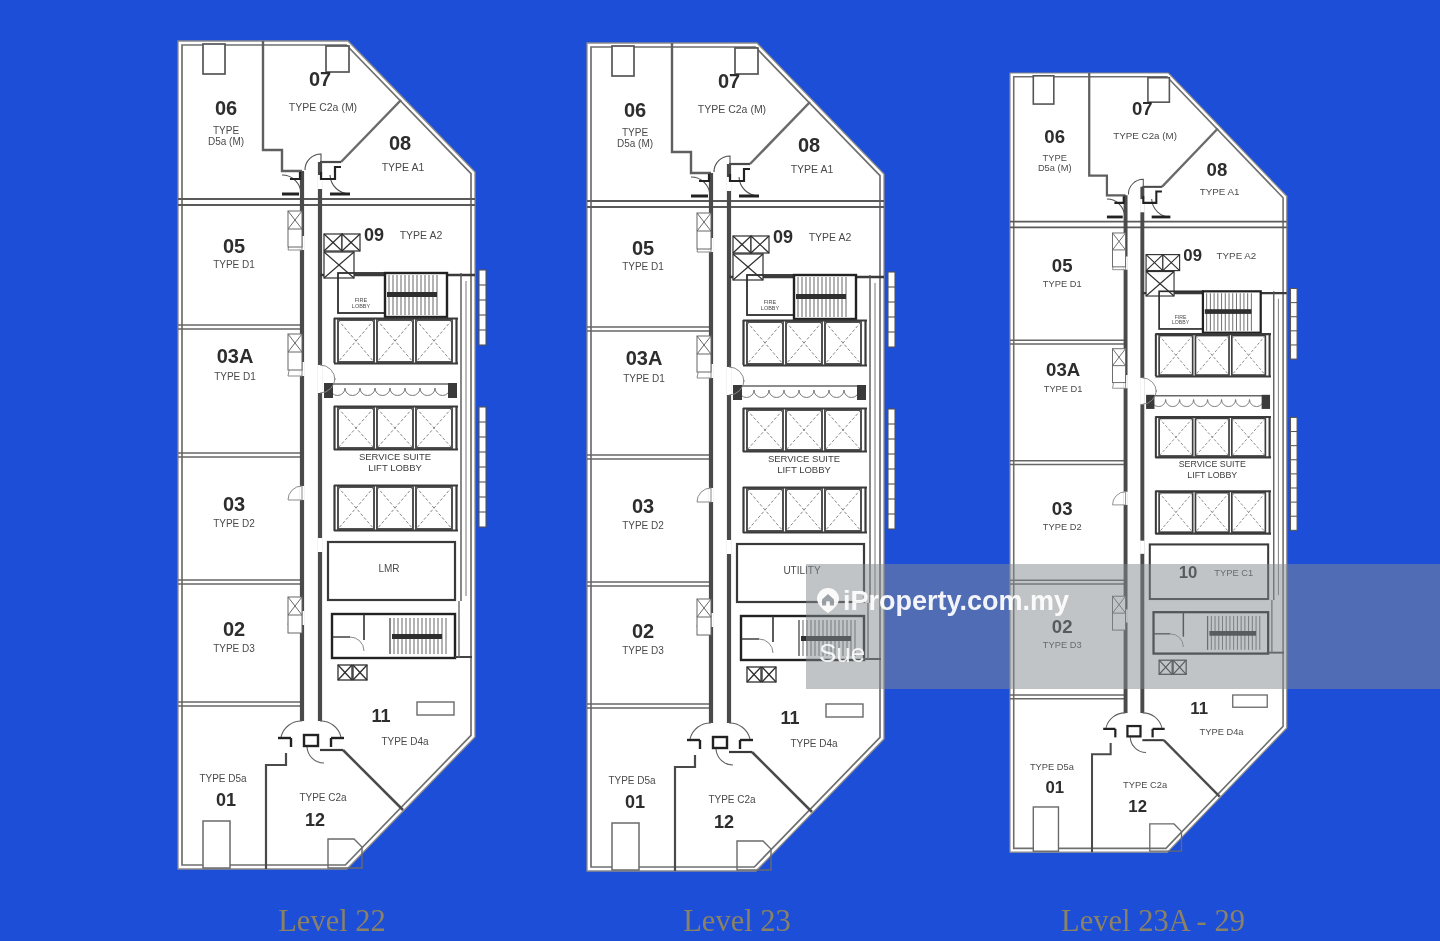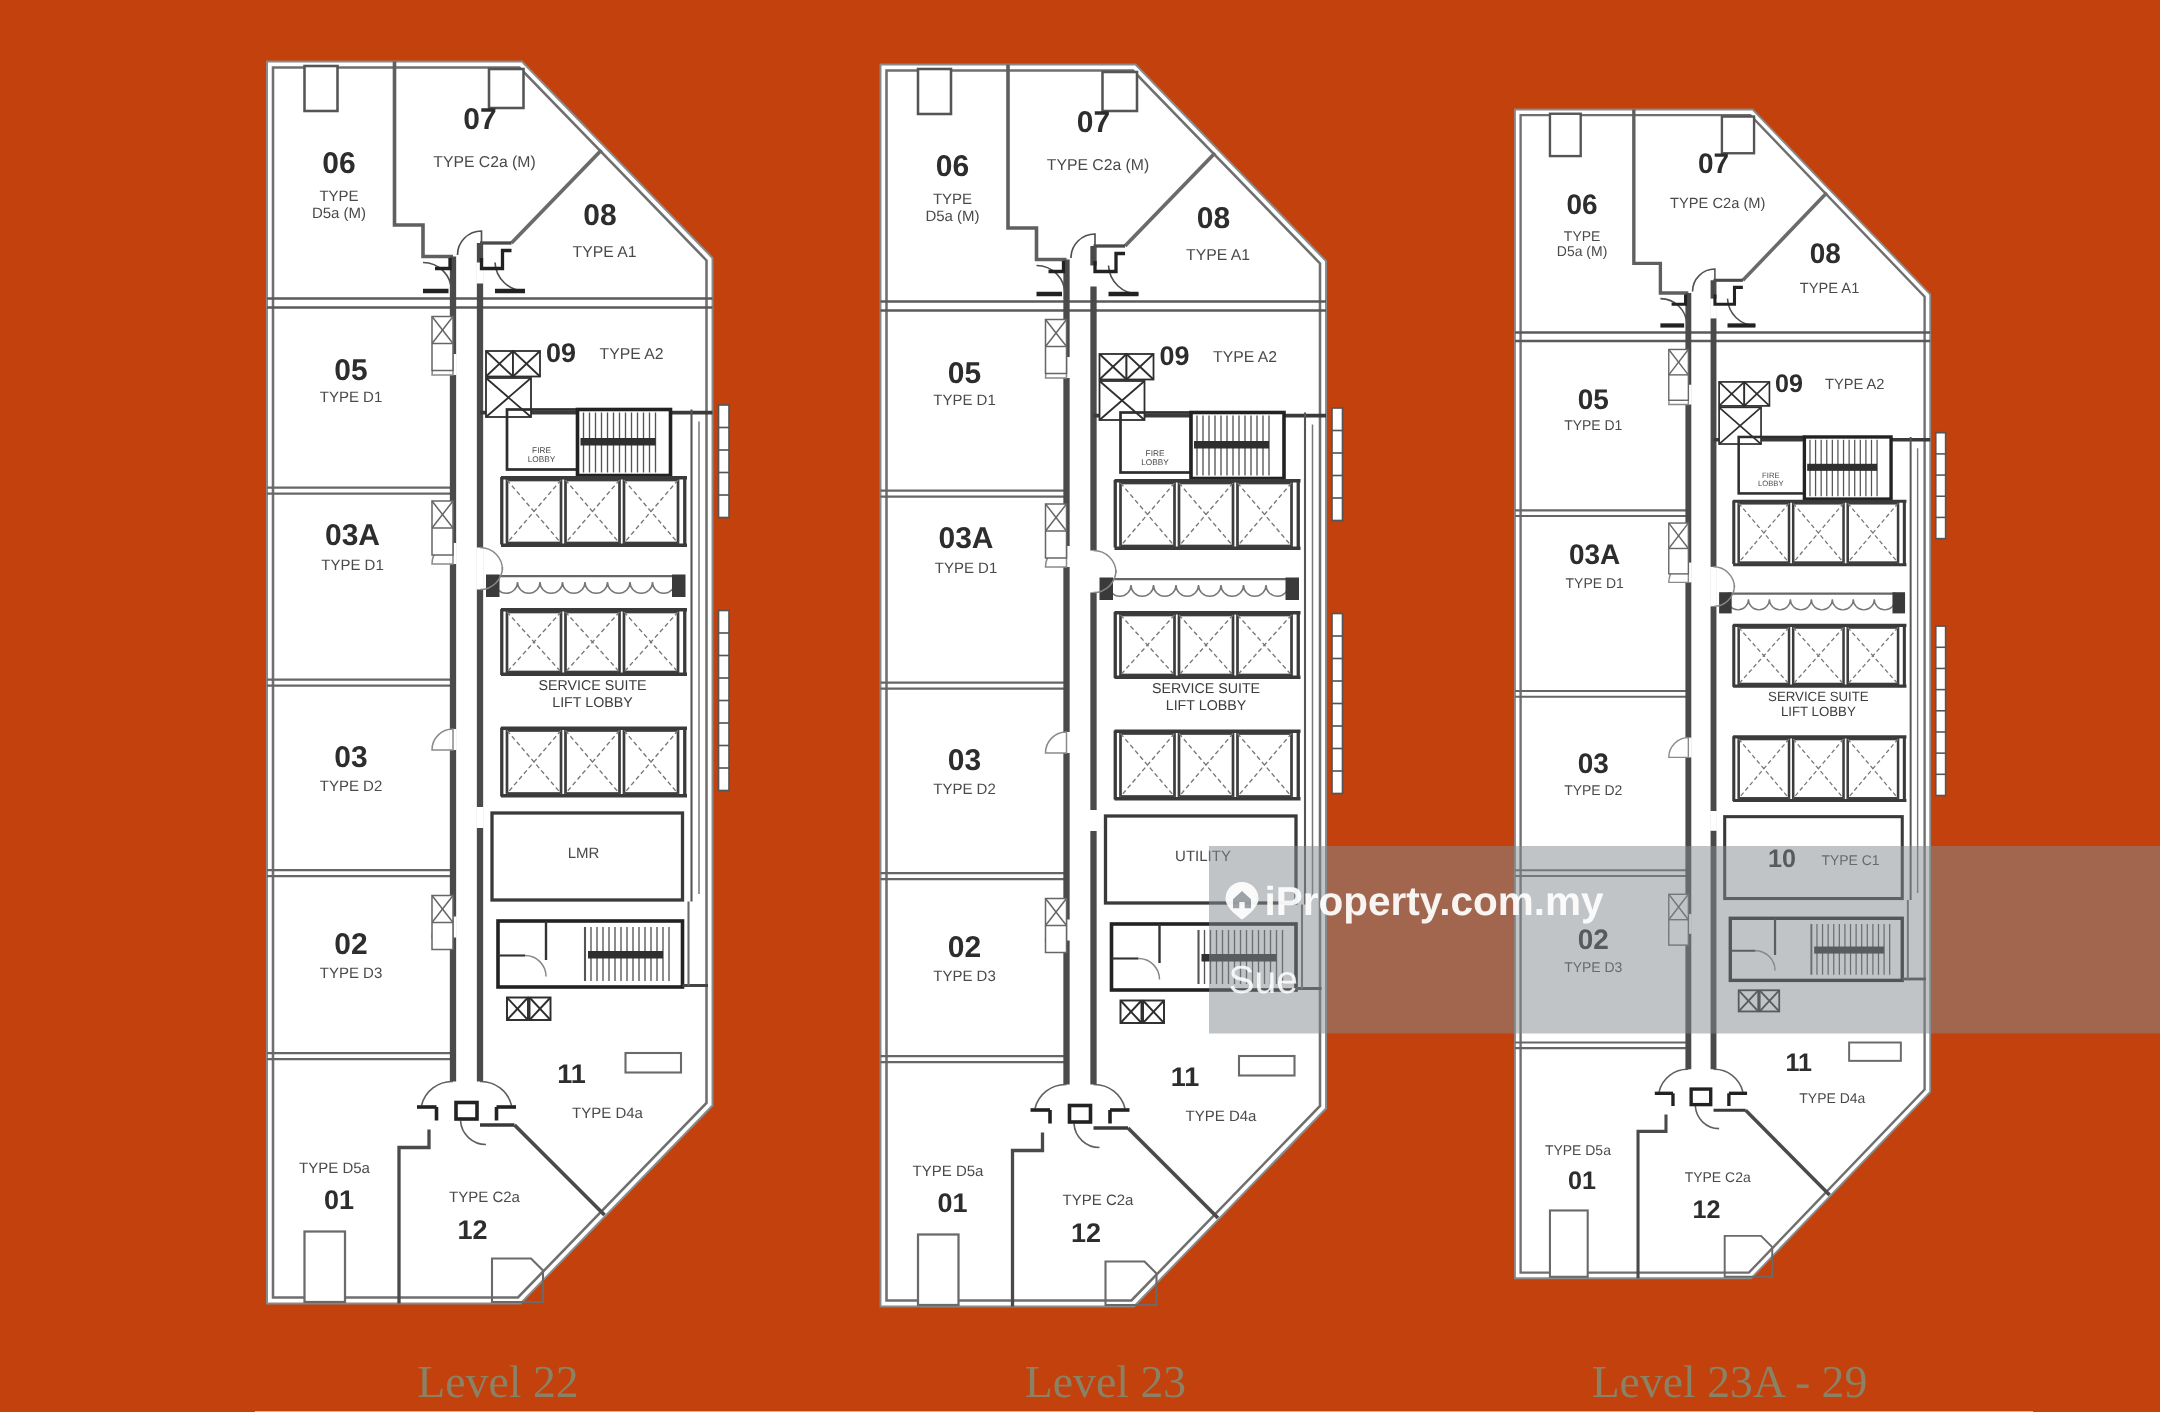--- a/index.html
+++ b/index.html
@@ -1,16 +1,16 @@
 <!DOCTYPE html>
 <html><head>
 <meta charset="utf-8">
 <style>
   html,body{margin:0;padding:0;background:#ffffff;}
-  .page{position:relative;width:1440px;height:941px;background:#c2410c;overflow:hidden;
+  .page{position:relative;width:1440px;height:941px;background:#1d4ed8;overflow:hidden;
         font-family:"Liberation Sans", sans-serif;}
 </style>
 </head>
 <body>
 <div class="page">
 <svg width="1440" height="941" viewBox="0 0 1440 941">
 <defs>
 <g id="plan">
 
   <path d="M0,0 H170 L297,131 V696 L169,828 H0 Z" fill="#ffffff" stroke="#8a8a8a" stroke-width="1.3"></path>

